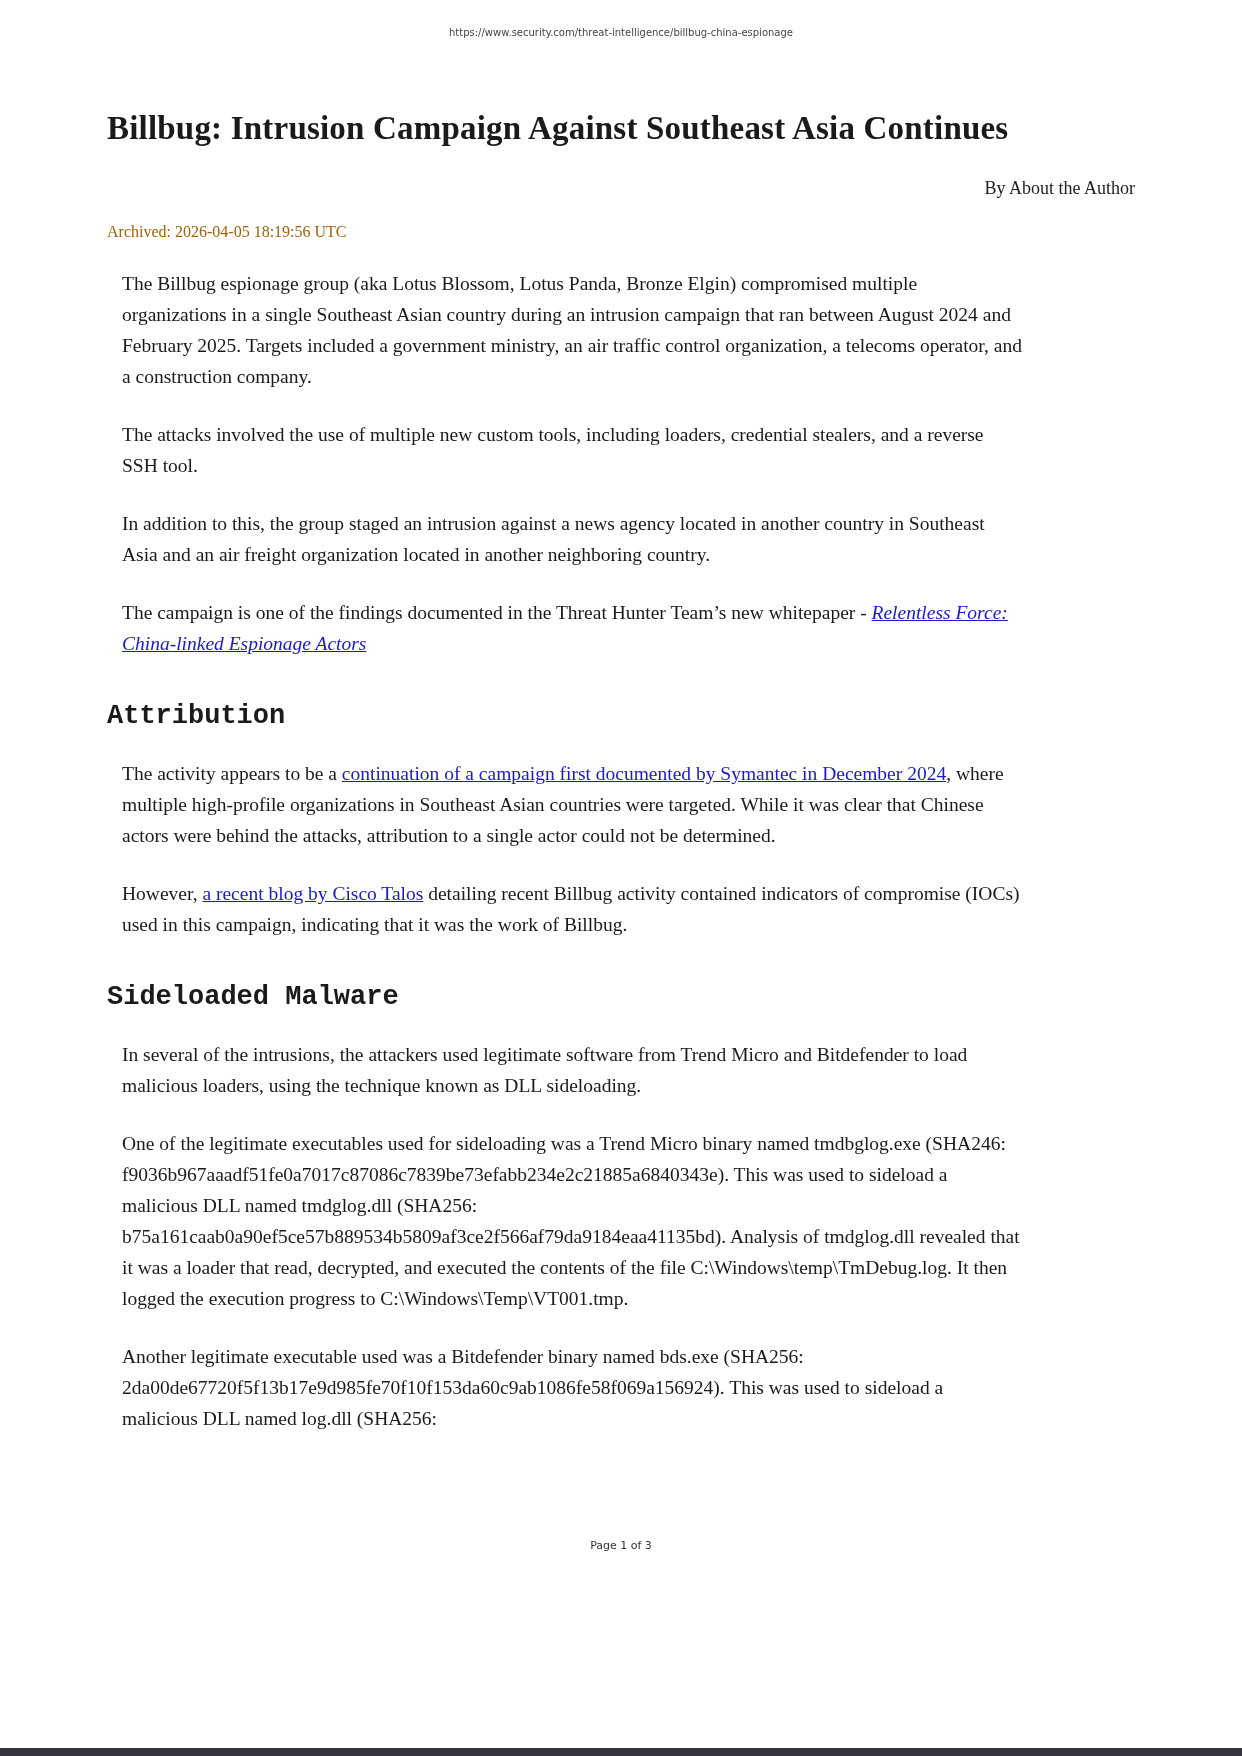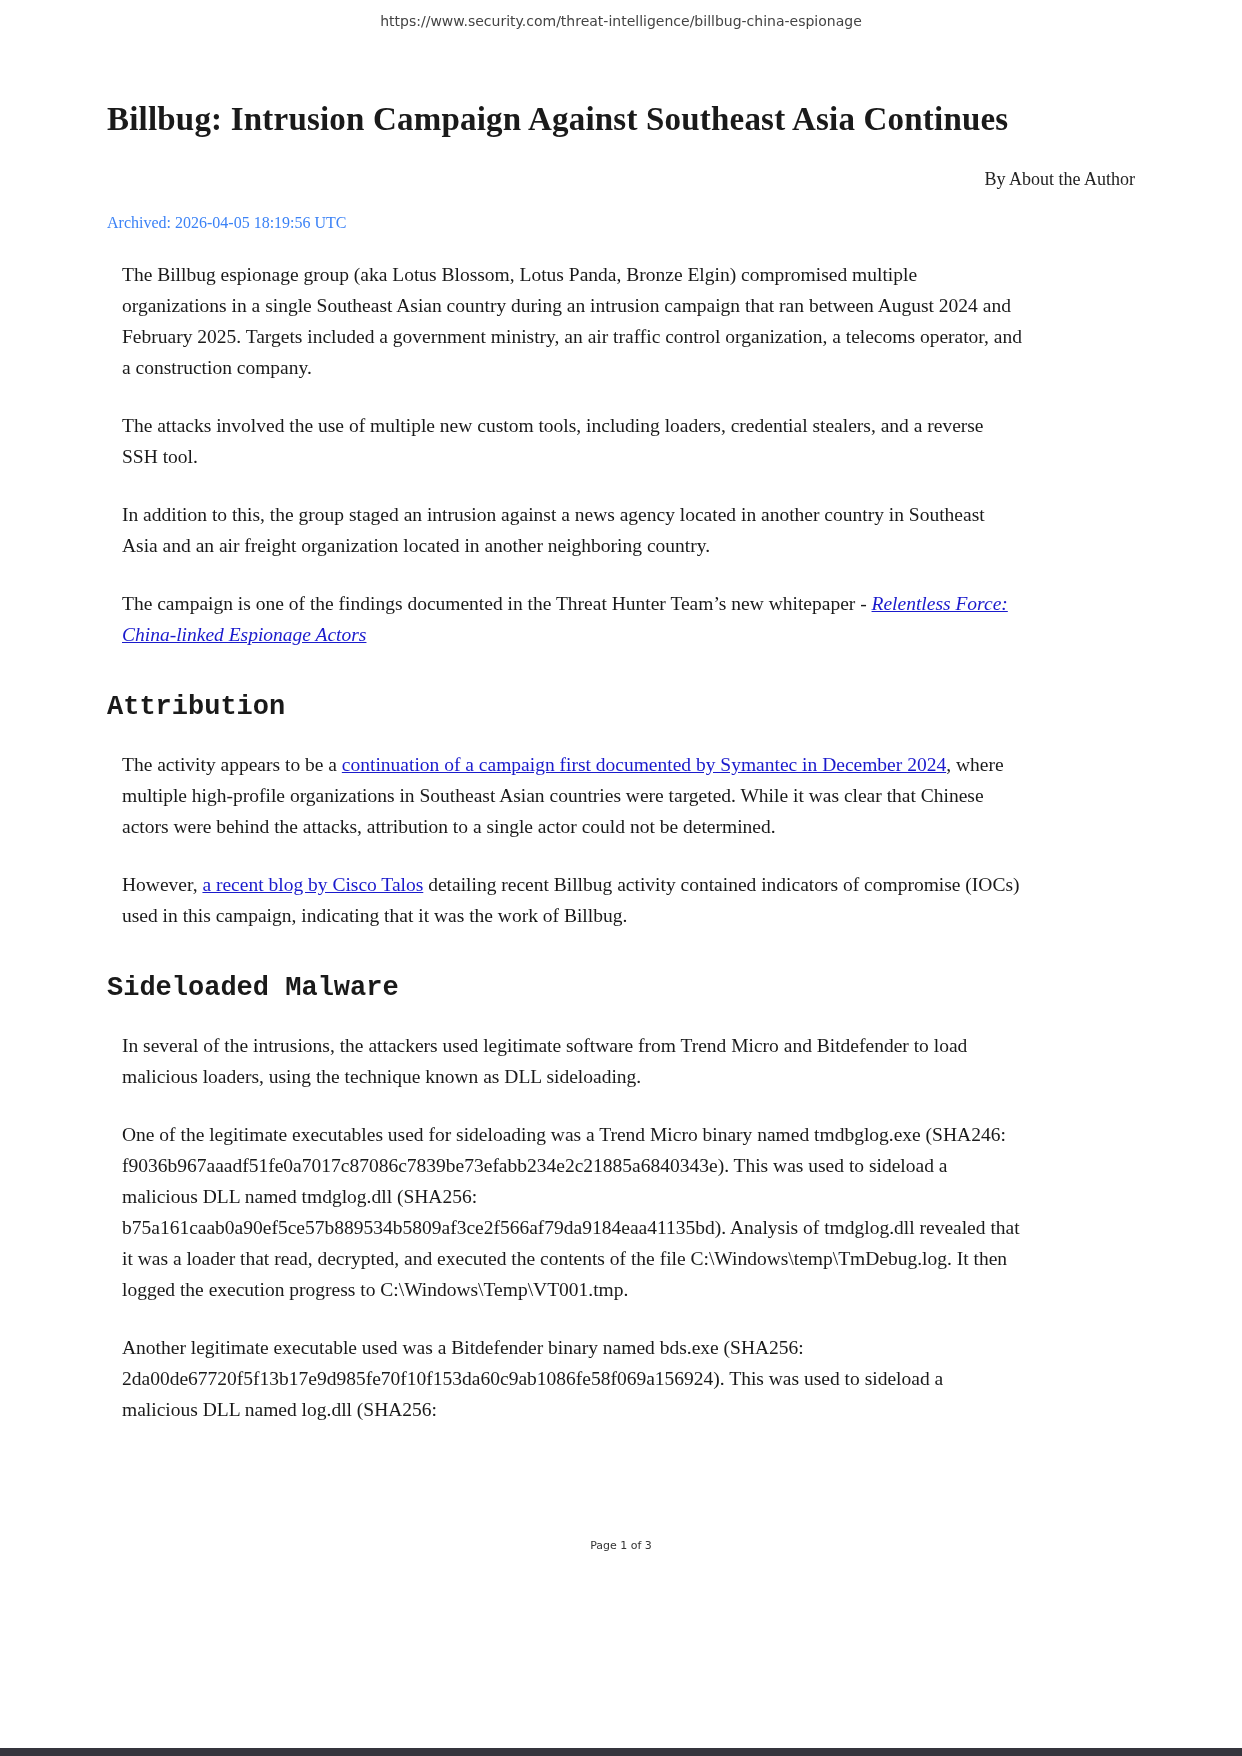--- a/index.html
+++ b/index.html
@@ -11,24 +11,24 @@
   }
   .page {
     position: relative;
     width: 1242px;
     height: 1756px;
     margin: 0 auto;
     background: #ffffff;
     overflow: hidden;
   }
   .url-line {
-    padding-top: 13px;
+    padding-top: 27px;
     text-align: center;
     font-family: "DejaVu Sans", sans-serif;
-    font-size: 14px;
+    font-size: 10px;
     color: var(--muted, #444444);
   }
   .content {
     padding: 0 107px;
   }
   h1.article-title {
     margin: 72px 0 0 0;
     font-size: 33px;
     font-weight: bold;
     letter-spacing: 0.2px;
@@ -36,21 +36,21 @@
   }
   p.byline {
     margin: 31px 0 0 0;
     font-size: 18px;
     color: #222222;
     text-align: right;
   }
   p.archived {
     margin: 24px 0 0 0;
     font-size: 16px;
-    color: #3b82f6;
+    color: #a16207;
   }
   p.body {
     margin: 27px 0 0 15px;
     max-width: 900px;
     font-size: 19.5px;
     line-height: 31px;
   }
   h2.section-heading {
     margin: 42px 0 0 0;
     font-size: 27px;

